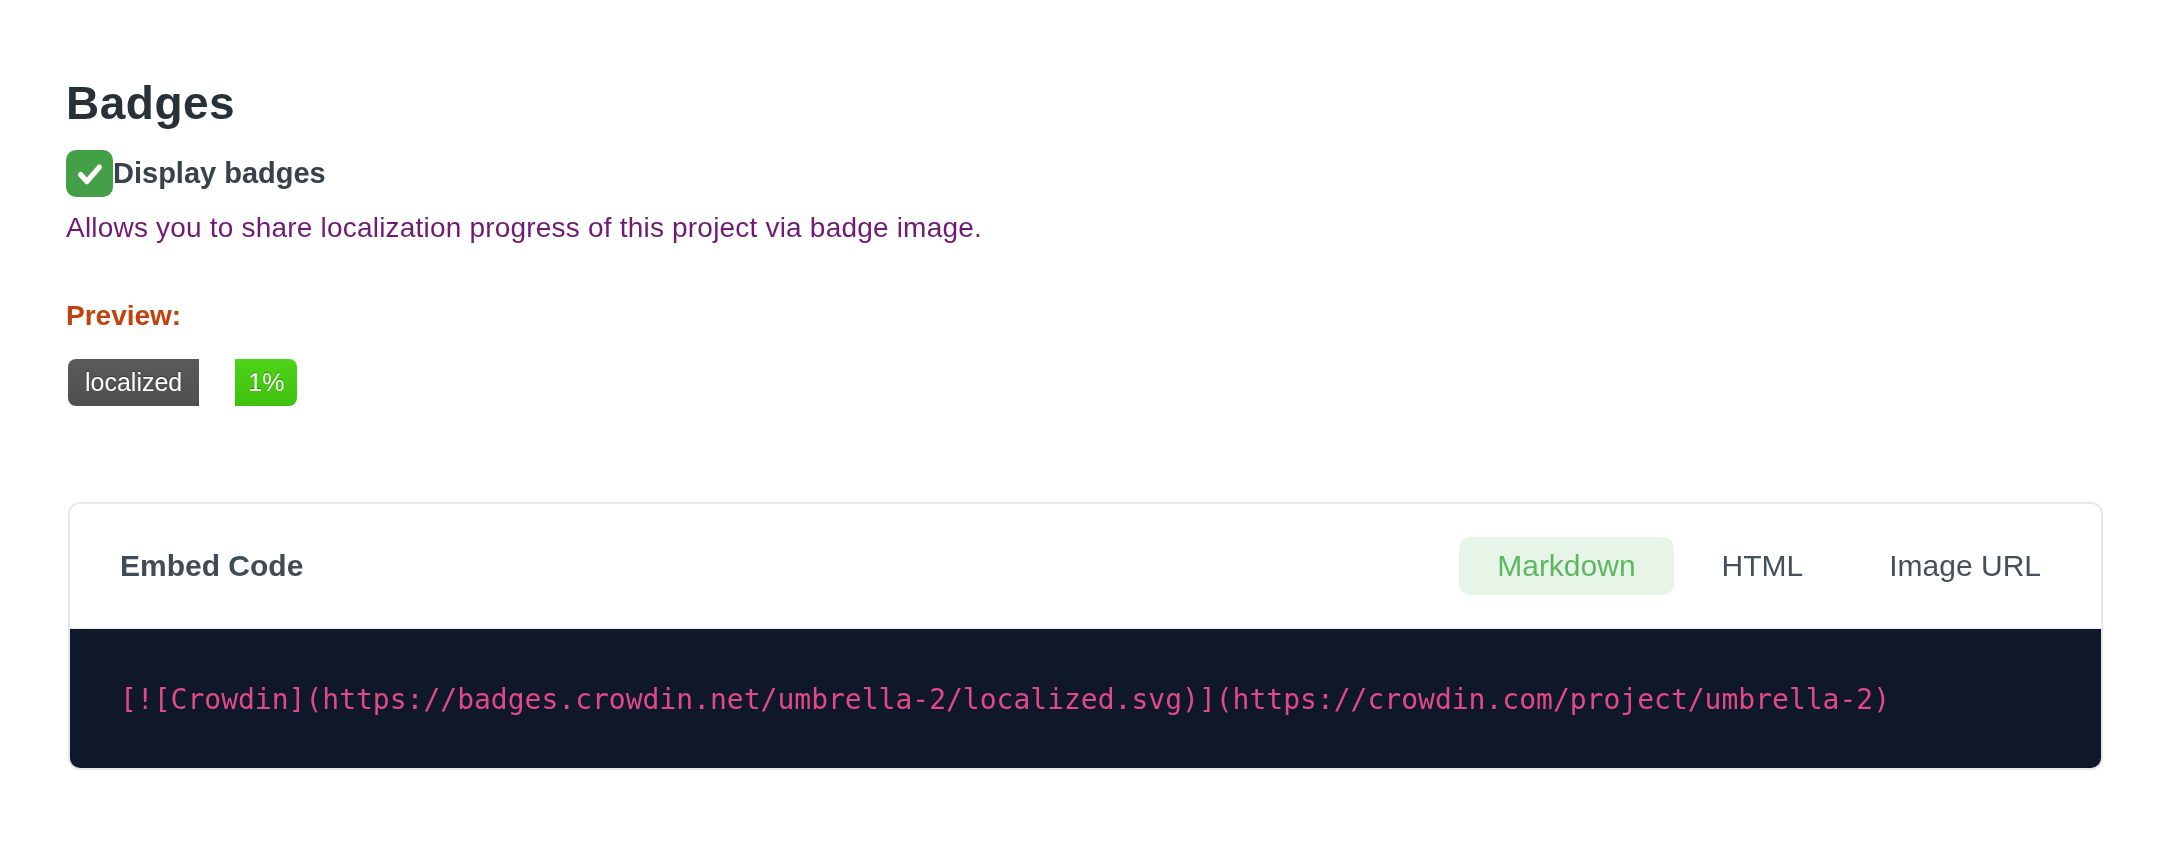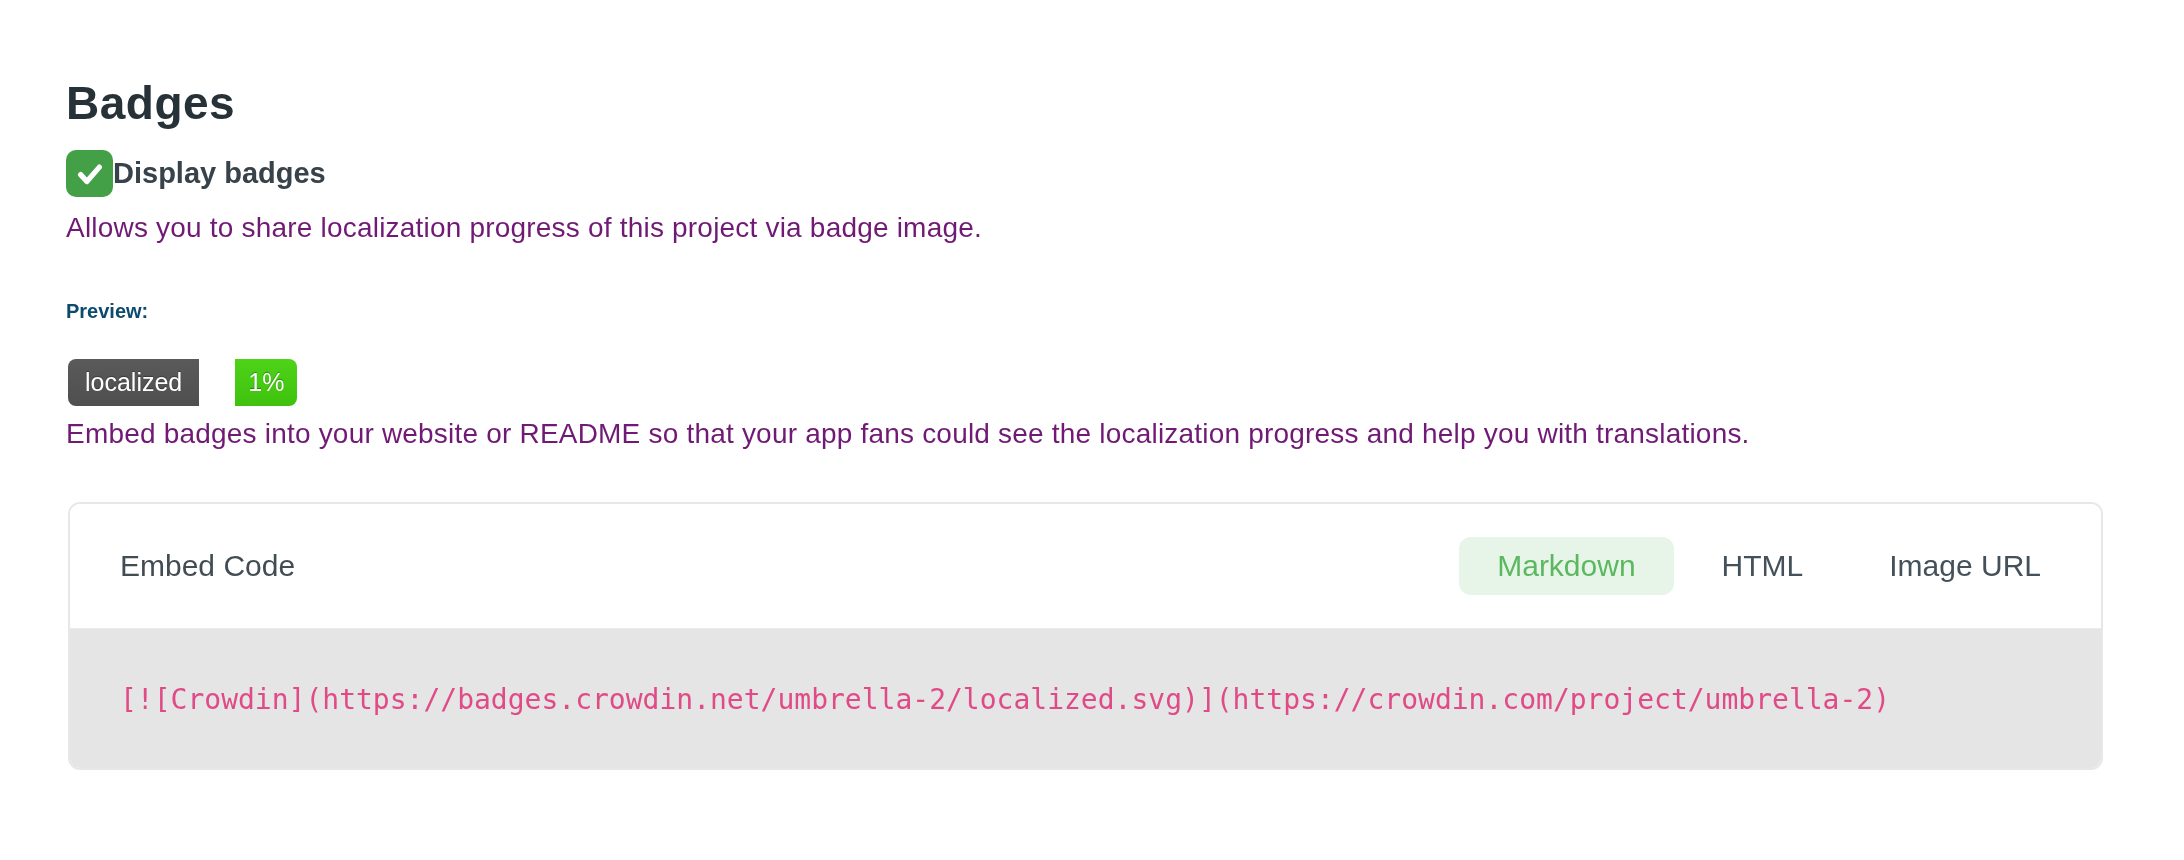--- a/index.html
+++ b/index.html
@@ -37,21 +37,21 @@
   .para {
     position: absolute; left: 66px;
     font-size: 28px; color: #701a75; font-weight: 400;
     letter-spacing: 0.2px;
   }
   .para-1 { top: 212px; }
   .para-2 { top: 418px; }
 
   .preview-label {
     position: absolute; top: 300px; left: 66px;
-    font-size: 20px; font-weight: 700; color: #0c4a6e;
+    font-size: 28px; font-weight: 700; color: #c2410c;
   }
 
   .badge {
     position: absolute; top: 359px; left: 68px;
     display: inline-flex; height: 47px;
     border-radius: 8px; overflow: hidden;
     font-size: 25px; font-weight: 500; color: #ffffff;
     text-shadow: 0 -1px 1px rgba(0,0,0,0.35);
     gap: 36px;
   }
@@ -74,42 +74,42 @@
     background: #ffffff;
     overflow: hidden;
   }
   .card-header {
     height: 125px;
     display: flex; align-items: center; justify-content: space-between;
     padding: 0 22px 0 50px;
     background: #ffffff;
     border-bottom: 1px solid #e9ebed;
   }
-  .card-title { font-size: 30px; font-weight: 400; color: #424d53; }
+  .card-title { font-size: 30px; font-weight: 700; color: #424d53; }
 
   .tabs { display: flex; align-items: center; gap: 10px; }
   .tab {
     font-size: 30px; font-weight: 400;
     color: #44515a;
     background: transparent;
     border: none;
     padding: 12px 38px;
     border-radius: 12px;
     font-family: "Liberation Sans", sans-serif;
     cursor: pointer;
     white-space: nowrap;
   }
   .tab.active {
     background: #e7f4e8;
     color: #5cb860;
   }
 
   .card-code {
     height: 141px;
-    background: #e5e5e5;
+    background: #0f172a;
     display: flex; align-items: center;
     padding: 0 50px;
   }
   .code-text {
     font-family: "DejaVu Sans Mono", monospace;
     font-size: 28px;
     color: #e04a86;
     white-space: nowrap;
   }
 </style>
@@ -133,21 +133,20 @@
 
   <p class="para para-1">Allows you to share localization progress of this project via badge image.</p>
 
   <div class="preview-label">Preview:</div>
 
   <div class="badge">
     <span class="badge-label">localized</span>
     <span class="badge-value">1%</span>
   </div>
 
-  <p class="para para-2">Embed badges into your website or README so that your app fans could see the localization progress and help you with translations.</p>
 
   <div class="card">
     <div class="card-header">
       <span class="card-title">Embed Code</span>
       <div class="tabs">
         <button class="tab active">Markdown</button>
         <button class="tab">HTML</button>
         <button class="tab">Image URL</button>
       </div>
     </div>

